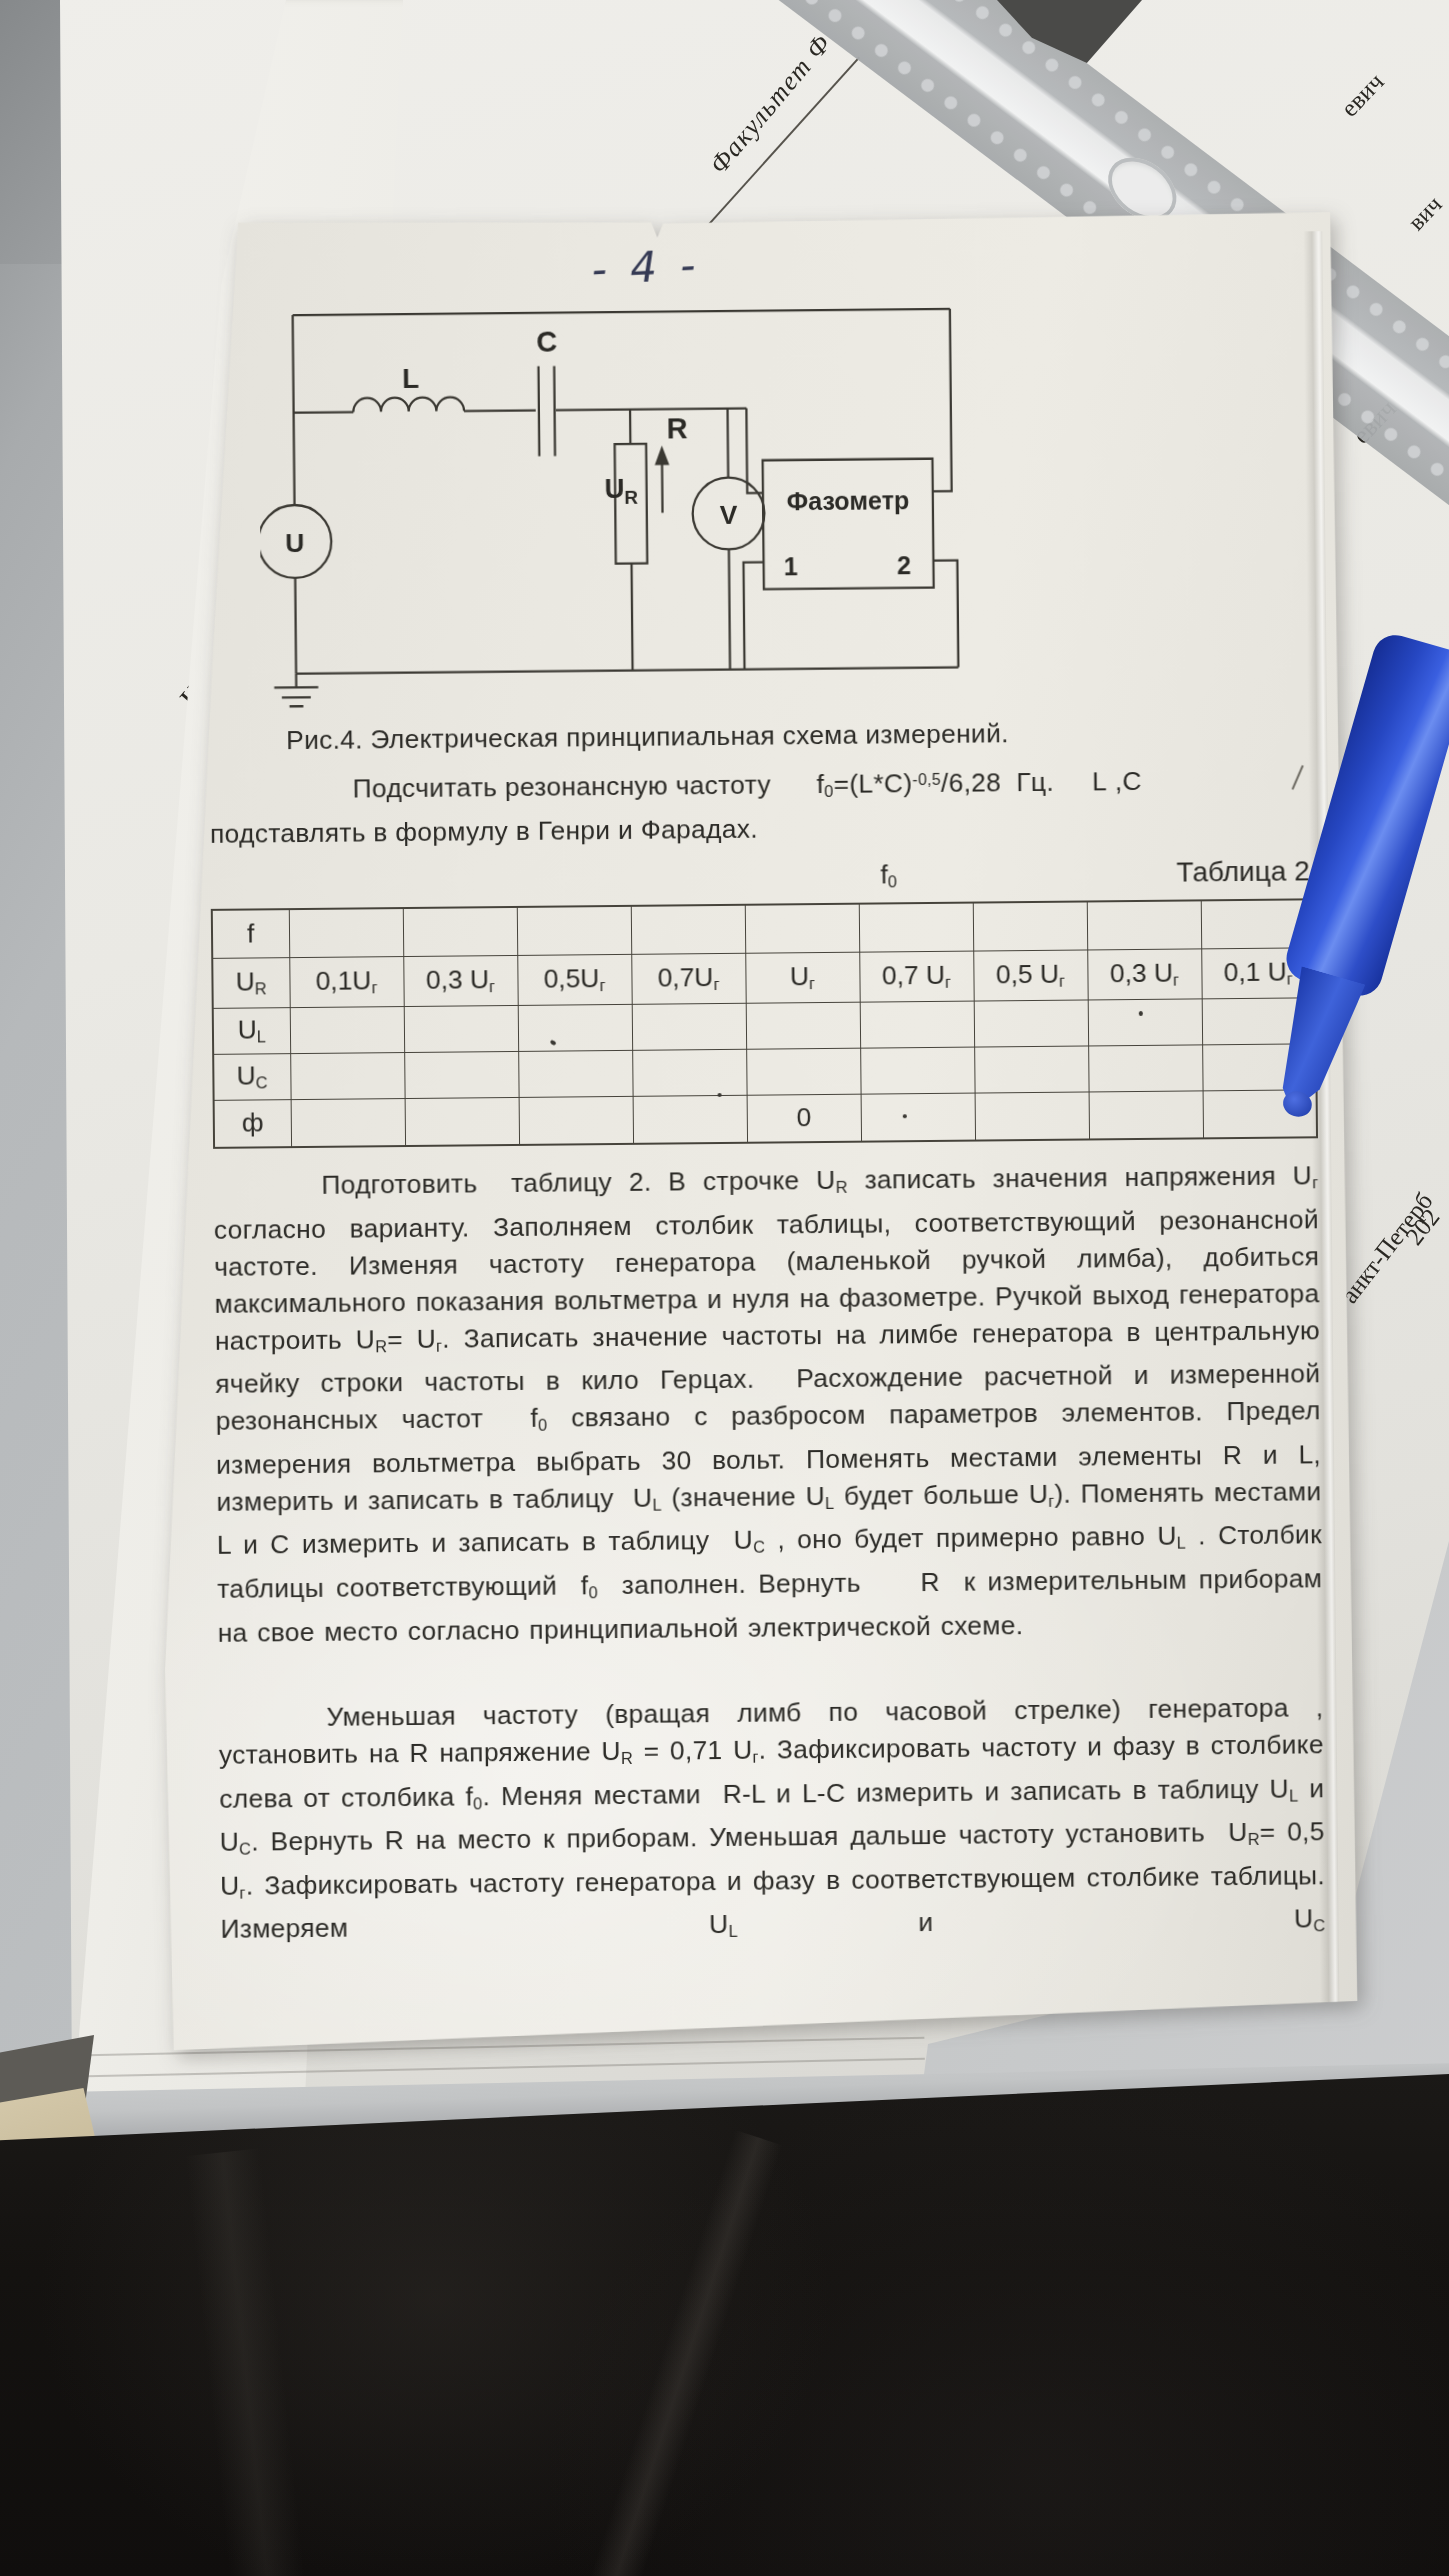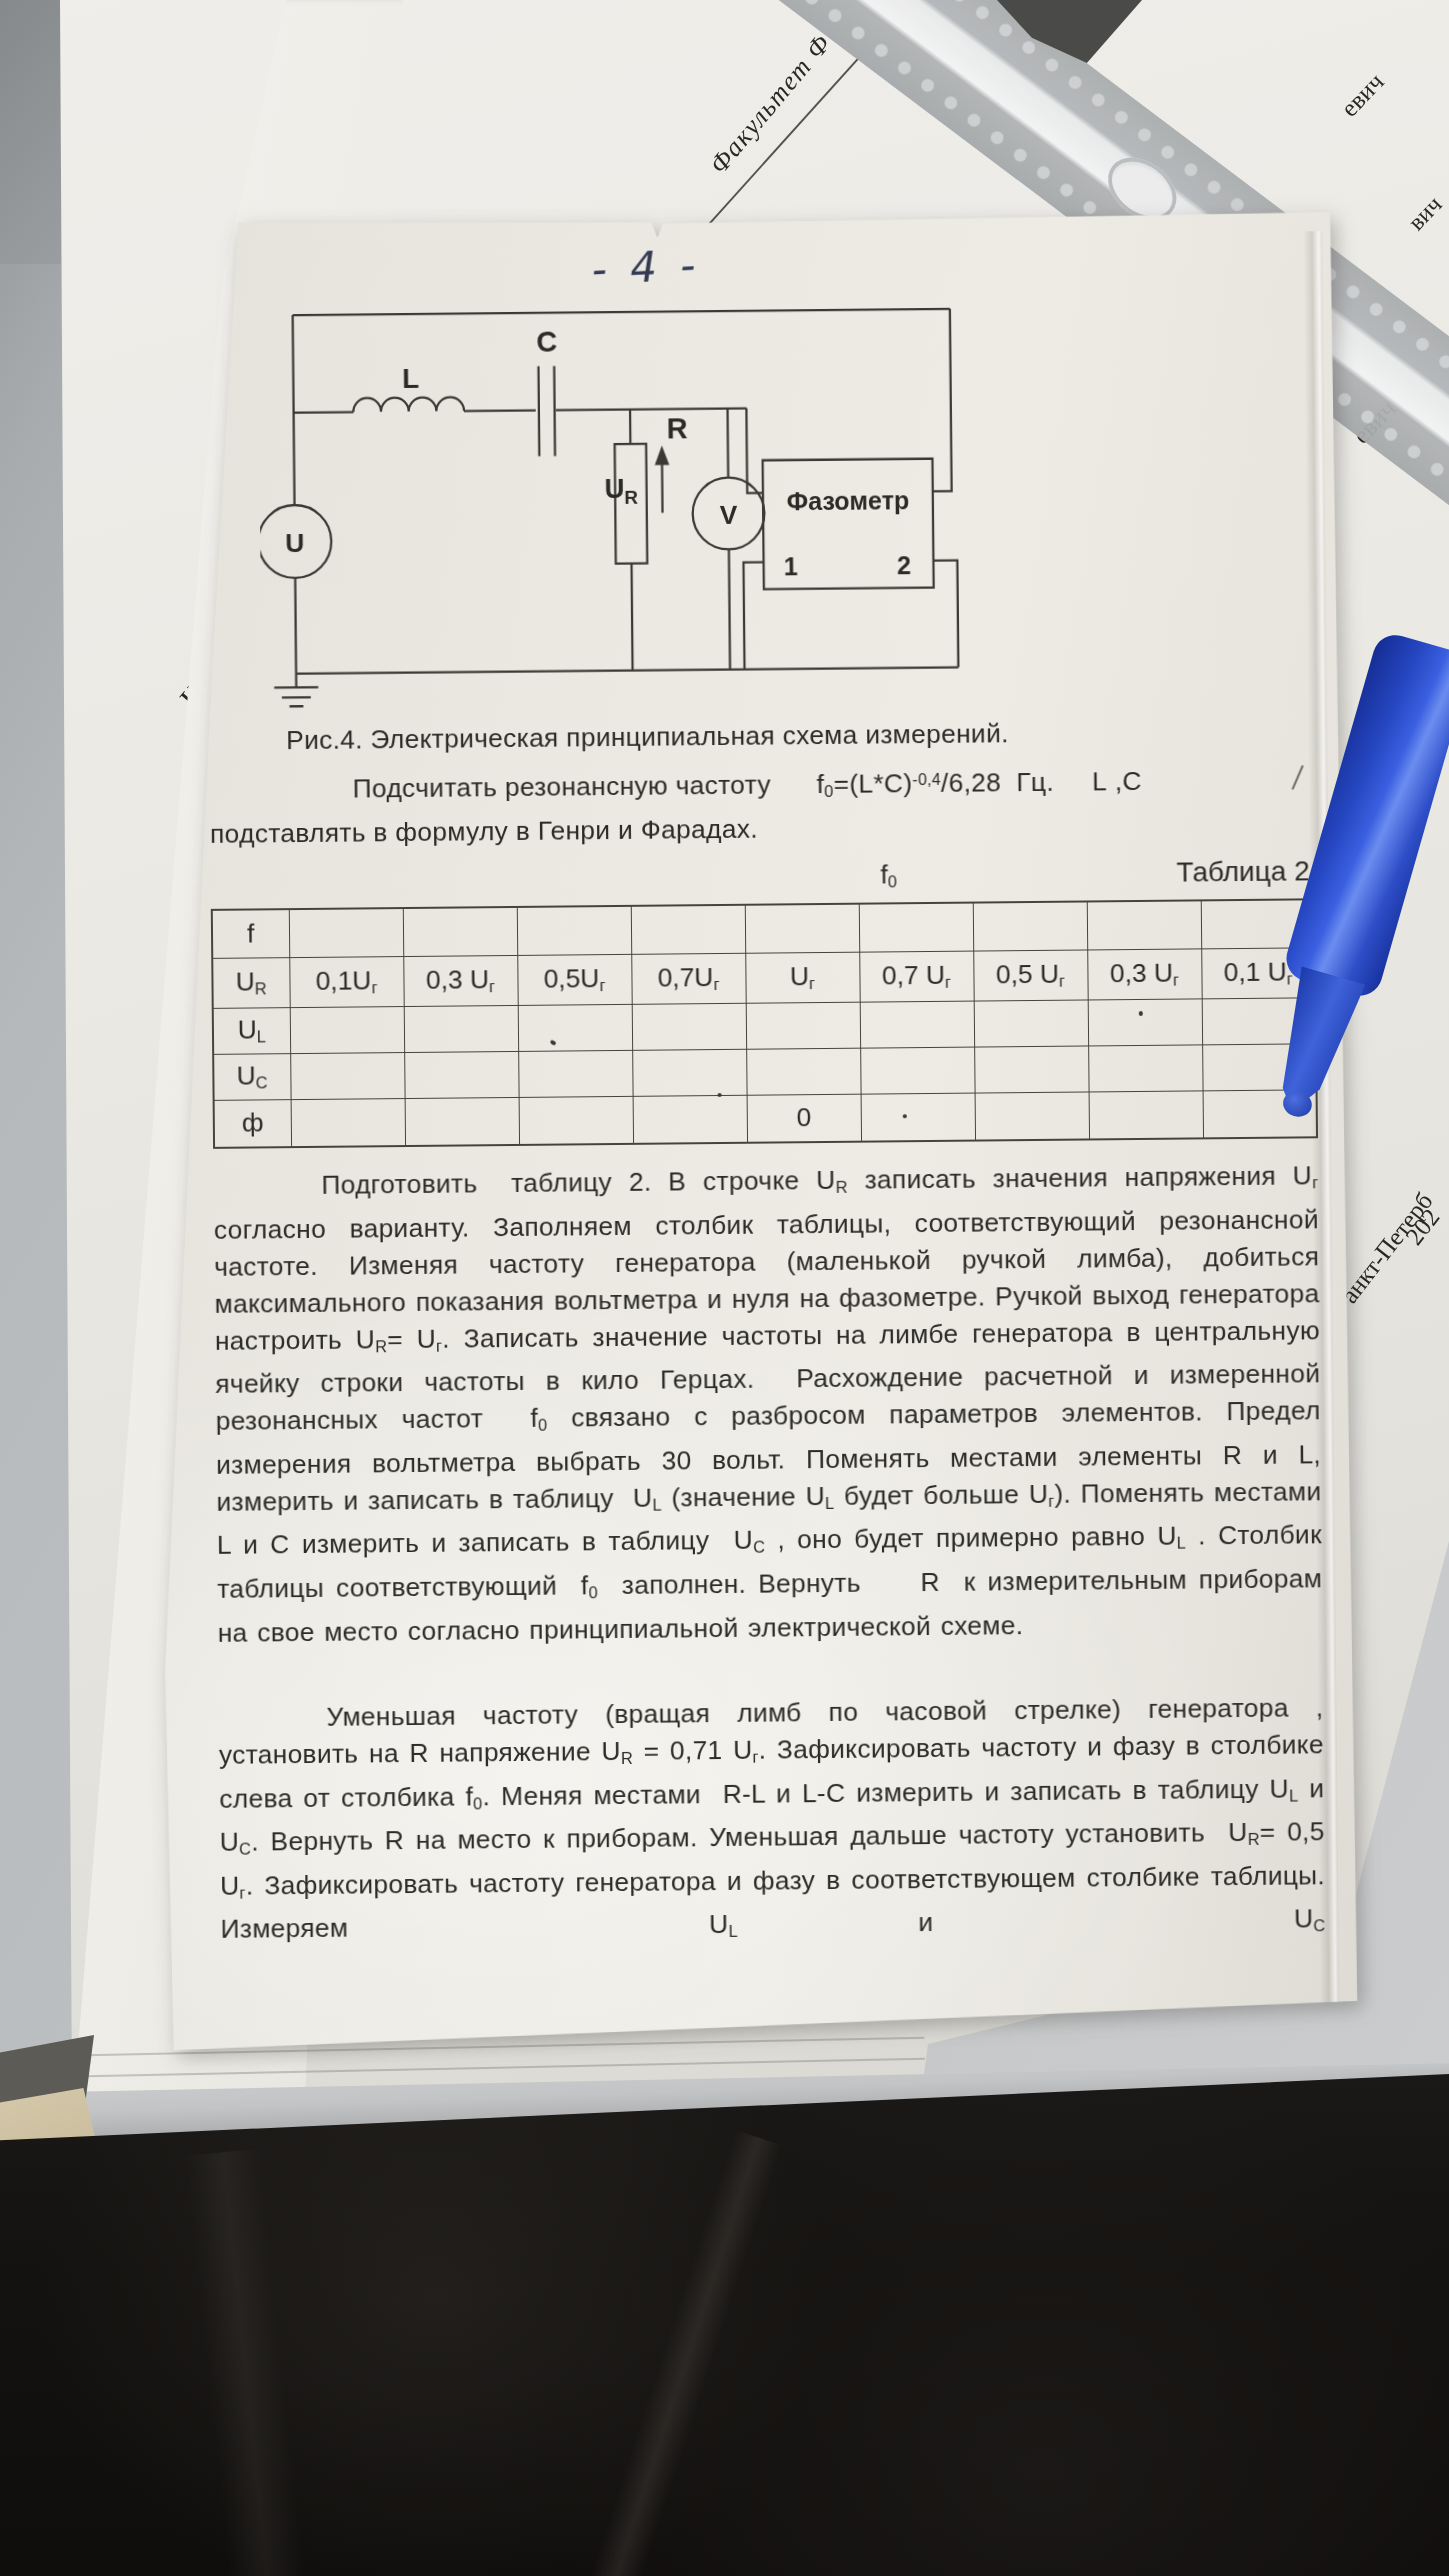--- a/index.html
+++ b/index.html
@@ -201,21 +201,21 @@
         <text x="55" y="406" font-size="42" text-anchor="middle">U</text>
         <text x="745" y="368" font-size="42" text-anchor="middle">V</text>
         <text x="548" y="325" font-size="44"><tspan>U</tspan><tspan dy="10" font-size="30">R</tspan></text>
         <text x="935" y="348" font-size="40" text-anchor="middle">Фазометр</text>
         <text x="832" y="452" font-size="40">1</text>
         <text x="1012" y="452" font-size="40">2</text>
       </g>
     </svg>
 
     <div class="abs caption">Рис.4. Электрическая принципиальная схема измерений.</div>
-    <div class="abs formula1">Подсчитать резонансную частоту&nbsp;&nbsp;&nbsp;&nbsp;&nbsp;&nbsp;f<sub>0</sub>=(L*C)<sup>-0,4</sup>/6,28&nbsp;&nbsp;Гц.&nbsp;&nbsp;&nbsp;&nbsp;&nbsp;L&nbsp;,C</div>
+    <div class="abs formula1">Подсчитать резонансную частоту&nbsp;&nbsp;&nbsp;&nbsp;&nbsp;&nbsp;f<sub>0</sub>=(L*C)<sup>-0,5</sup>/6,28&nbsp;&nbsp;Гц.&nbsp;&nbsp;&nbsp;&nbsp;&nbsp;L&nbsp;,C</div>
     <div class="abs formula2">подставлять в формулу в Генри и Фарадах.</div>
 
     <div class="abs f0-label">f<sub>0</sub></div>
     <div class="abs tbl-title">Таблица 2.</div>
 
     <table class="meas">
       <tbody>
           <tr class="r-f">
         <td class="c-label">f</td>
         <td></td>

